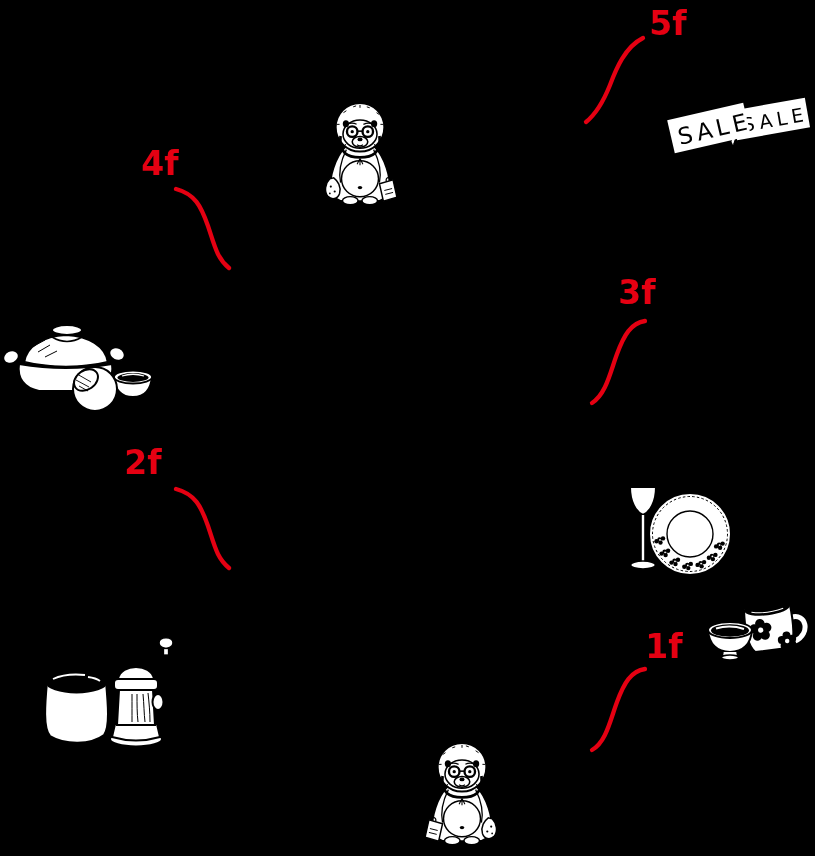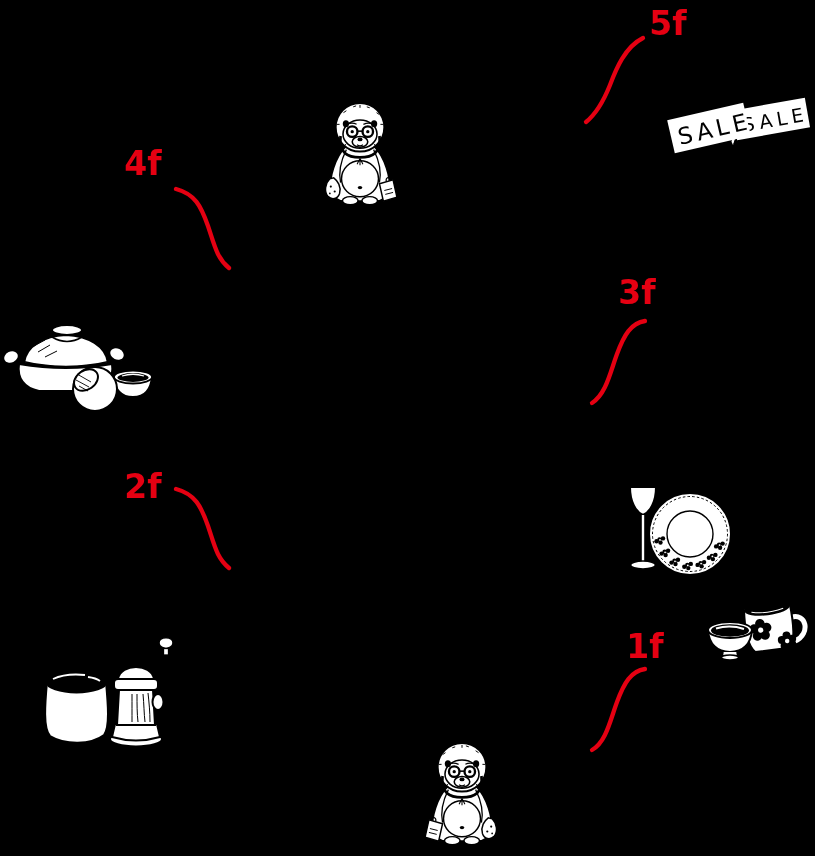--- a/index.html
+++ b/index.html
@@ -59,24 +59,24 @@
     <g fill="none" stroke="#e50012" stroke-width="4.3" stroke-linecap="round">
       <path d="M586,122 C596,114 604,100 610,85 C616,69 625,47 643,38"></path>
       <path d="M176,189 C195,194 201,206 208,226 C215,247 217,258 229,268"></path>
       <path d="M645,321 C631,323 624,335 617,354 C610,373 606,394 592,403"></path>
       <path d="M176,489 C195,494 201,506 208,526 C215,547 217,558 229,568"></path>
       <path d="M645,669 C631,671 624,683 617,702 C610,721 606,742 592,750"></path>
     </g>
   </svg>
 
   <div class="floor-label" style="left:668px;top:23px">5f</div>
-  <div class="floor-label" style="left:143px;top:163px">4f</div>
+  <div class="floor-label" style="left:160px;top:163px">4f</div>
   <div class="floor-label" style="left:637px;top:292px">3f</div>
-  <div class="floor-label" style="left:143px;top:486px">2f</div>
-  <div class="floor-label" style="left:645px;top:646px">1f</div>
+  <div class="floor-label" style="left:143px;top:462px">2f</div>
+  <div class="floor-label" style="left:664px;top:646px">1f</div>
 
   <svg class="art" style="left:322px;top:101px" width="76" height="107" viewBox="0 0 78 110">
     <use href="#tanuki-art" xlink:href="#tanuki-art"></use>
   </svg>
 
   <svg class="art" style="left:664px;top:92px" width="148" height="68" viewBox="0 0 148 68">
     <g transform="rotate(-10 107 27)">
       <rect x="70" y="12" width="74" height="30" fill="#fff"></rect>
       <text x="78" y="35" font-size="19" letter-spacing="4.5" fill="#000">SALE</text>
     </g>

